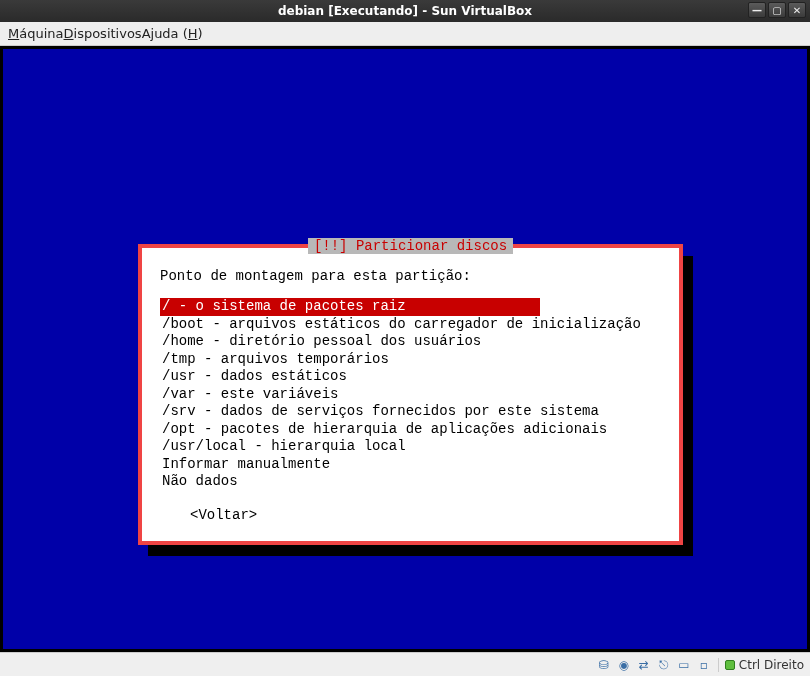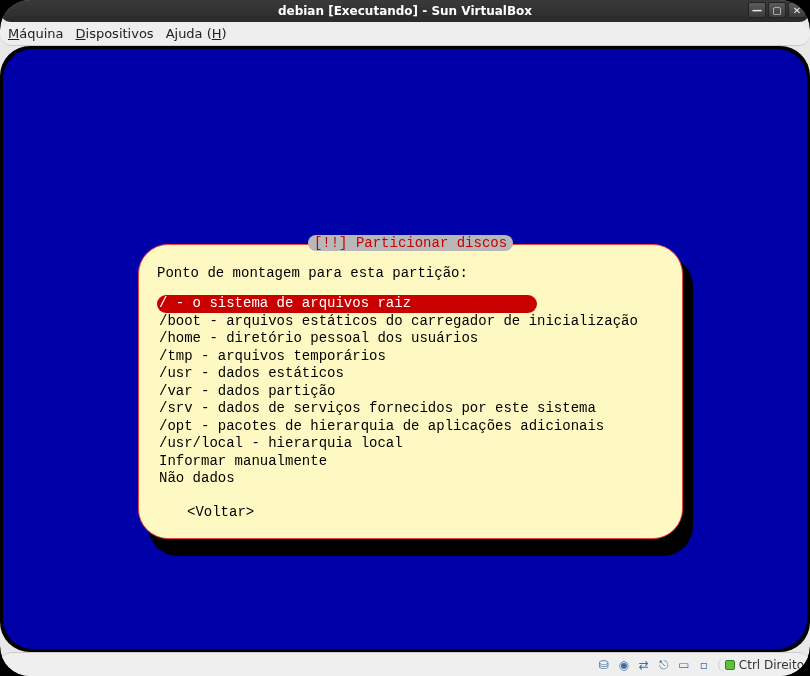--- a/index.html
+++ b/index.html
@@ -1,15 +1,15 @@
 <!DOCTYPE html>
 <html><head>
   <meta charset="utf-8">
   <style>
-    * { margin: 0; padding: 0; box-sizing: border-box; border-radius: 30px; }
+    * { margin: 0; padding: 0; box-sizing: border-box; }
     body {
       width: 810px;
       height: 676px;
       background: #000;
       font-family: "DejaVu Sans", Arial, sans-serif;
       font-size: 13px;
       overflow: hidden;
     }
     .window-frame {
       width: 100%;
@@ -49,21 +49,20 @@
       font-size: 10px;
       color: #eee;
       cursor: pointer;
     }
     .menubar {
       height: 24px;
       background: #eeeeee;
       display: flex;
       align-items: center;
       padding: 0 8px;
-      gap: 12px;
       border-bottom: 1px solid #ccc;
       font-size: 13px;
       color: #222;
     }
     .menu-item { cursor: pointer; }
     .menu-item .ul { text-decoration: underline; }
     .vm-display {
       flex: 1;
       background: #000;
       padding: 3px;
@@ -83,22 +82,22 @@
       top: 207px;
       width: 545px;
       height: 300px;
       background: #000;
     }
     .dialog {
       position: absolute;
       left: 135px;
       top: 195px;
       width: 545px;
-      background: #fef9c3;
-      border: 1px solid #ef4444;
+      background: #ffffff;
+      border: 4px solid #ef4444;
       padding: 12px 18px 18px 18px;
     }
     .dialog-title-row {
       position: absolute;
       top: -10px;
       left: 0;
       width: 100%;
       text-align: center;
     }
     .dialog-title {
@@ -202,26 +201,26 @@
     <div class="vm-screen">
 
       <div class="dialog-shadow"></div>
 
       <div class="dialog">
         <div class="dialog-title-row">
           <span class="dialog-title">[!!] Particionar discos</span>
         </div>
         <div class="dialog-prompt">Ponto de montagem para esta partição:</div>
         <div class="option-list">
-          <div class="option selected">/ - o sistema de arquivos raiz</div>
+          <div class="option selected">/ - o sistema de pacotes raiz</div>
           <div class="option">/boot - arquivos estáticos do carregador de inicialização</div>
           <div class="option">/home - diretório pessoal dos usuários</div>
           <div class="option">/tmp - arquivos temporários</div>
           <div class="option">/usr - dados estáticos</div>
-          <div class="option">/var - dados partição</div>
+          <div class="option">/var - este variáveis</div>
           <div class="option">/srv - dados de serviços fornecidos por este sistema</div>
           <div class="option">/opt - pacotes de hierarquia de aplicações adicionais</div>
           <div class="option">/usr/local - hierarquia local</div>
           <div class="option">Informar manualmente</div>
           <div class="option">Não dados</div>
         </div>
         <div class="back-row">&lt;Voltar&gt;</div>
       </div>
 
     </div>

